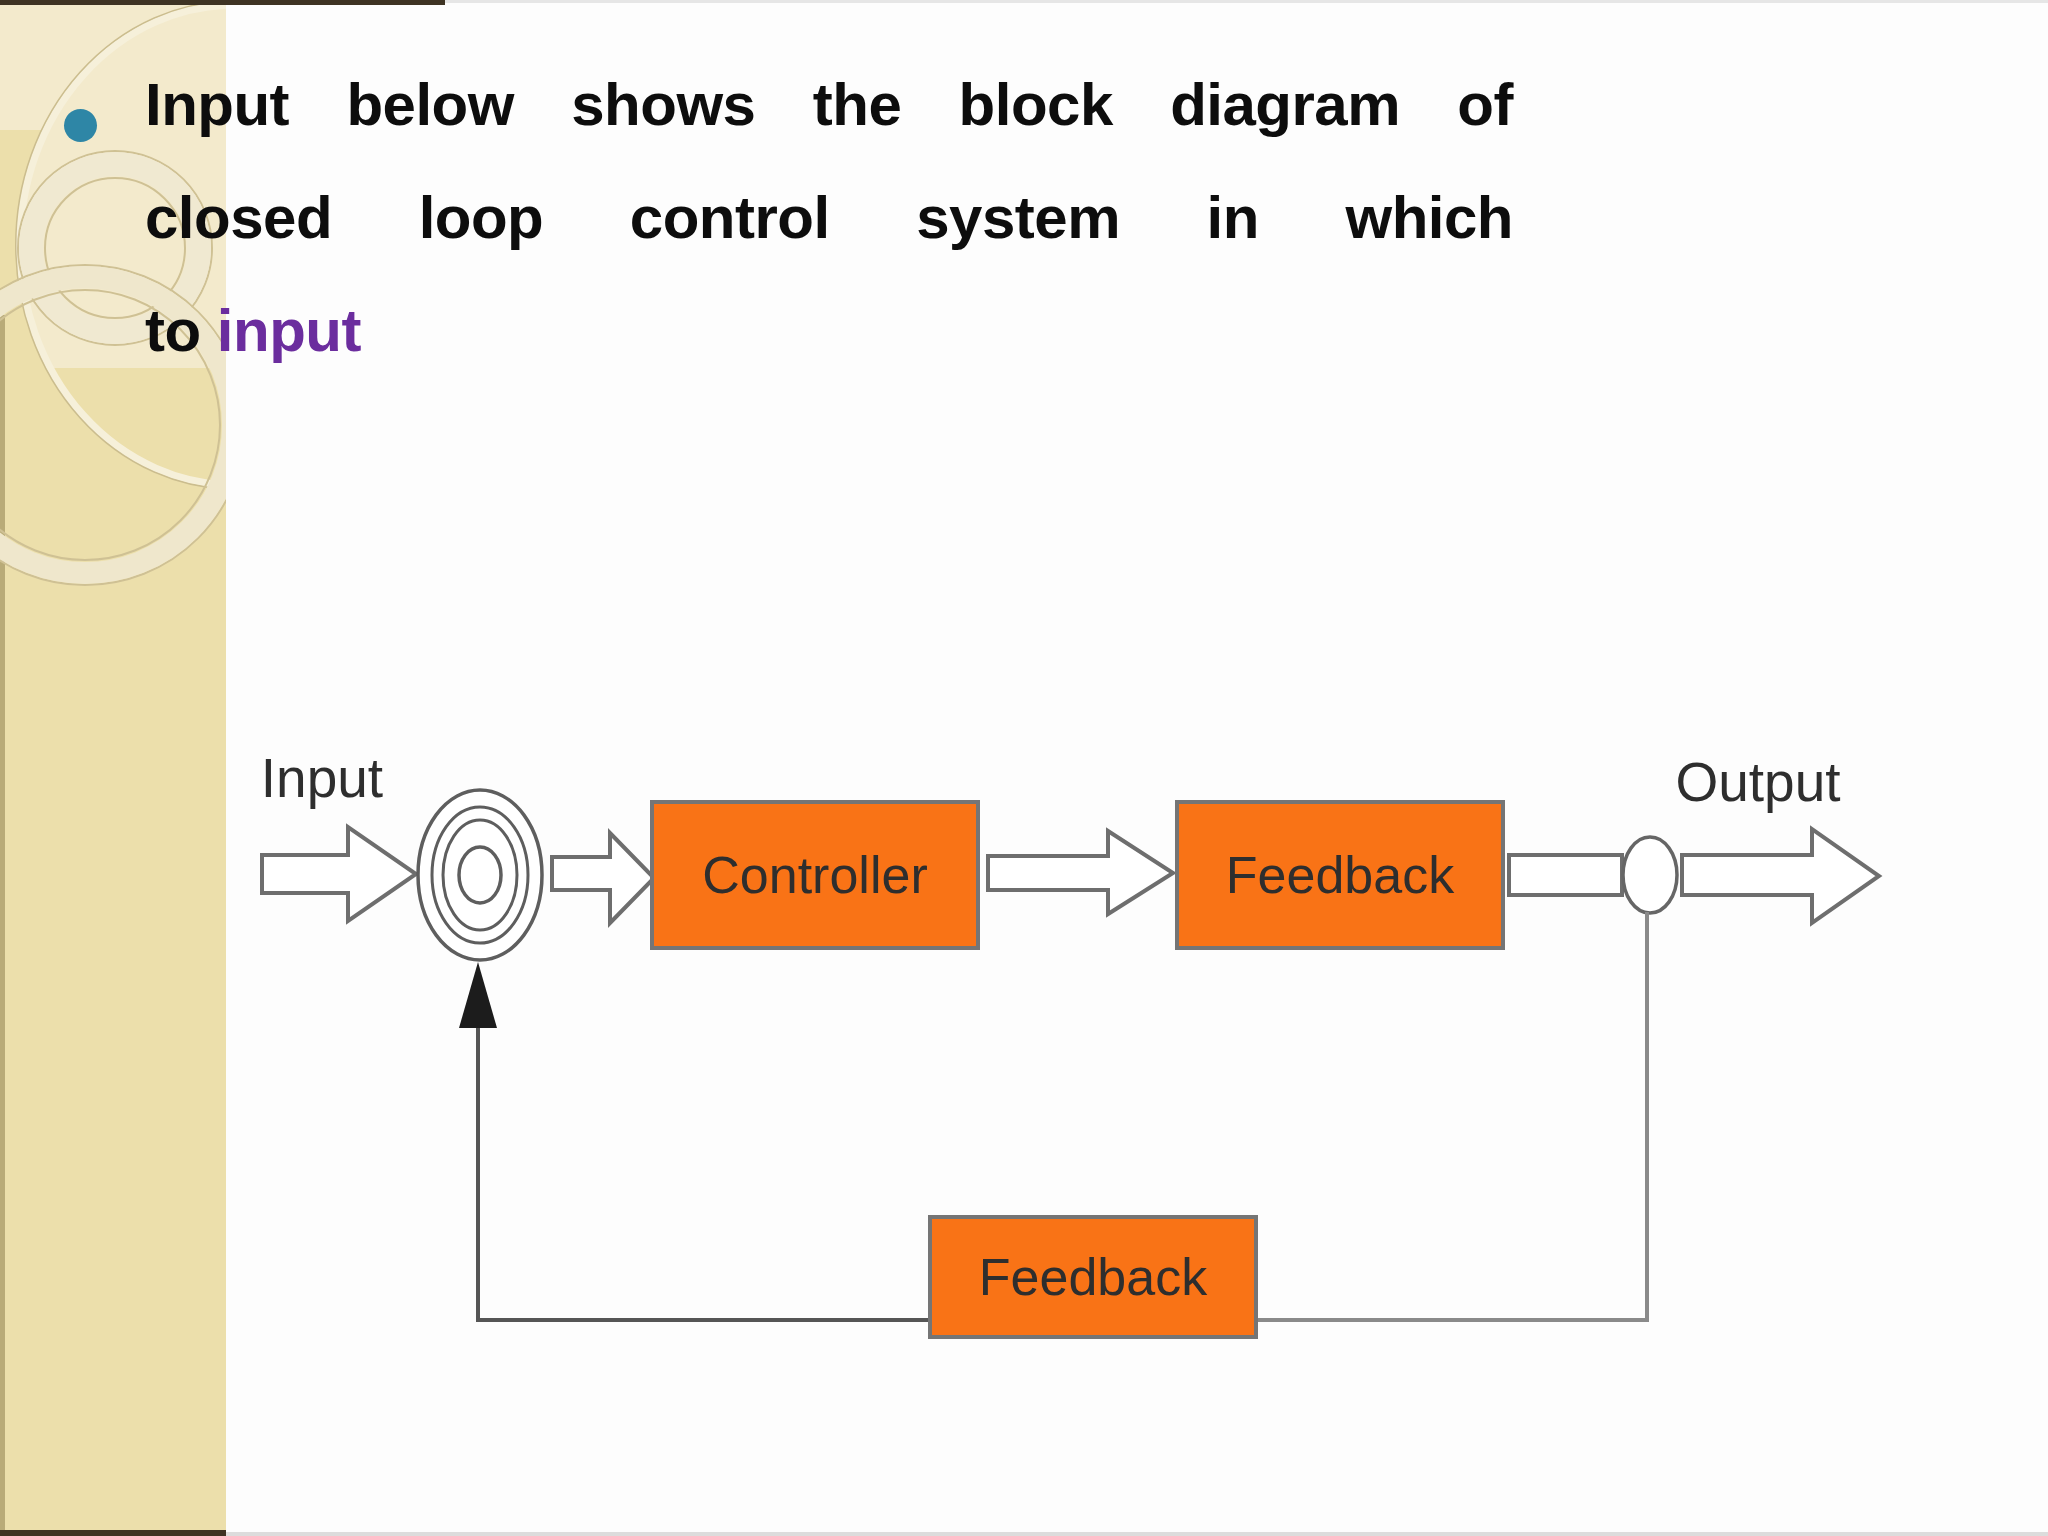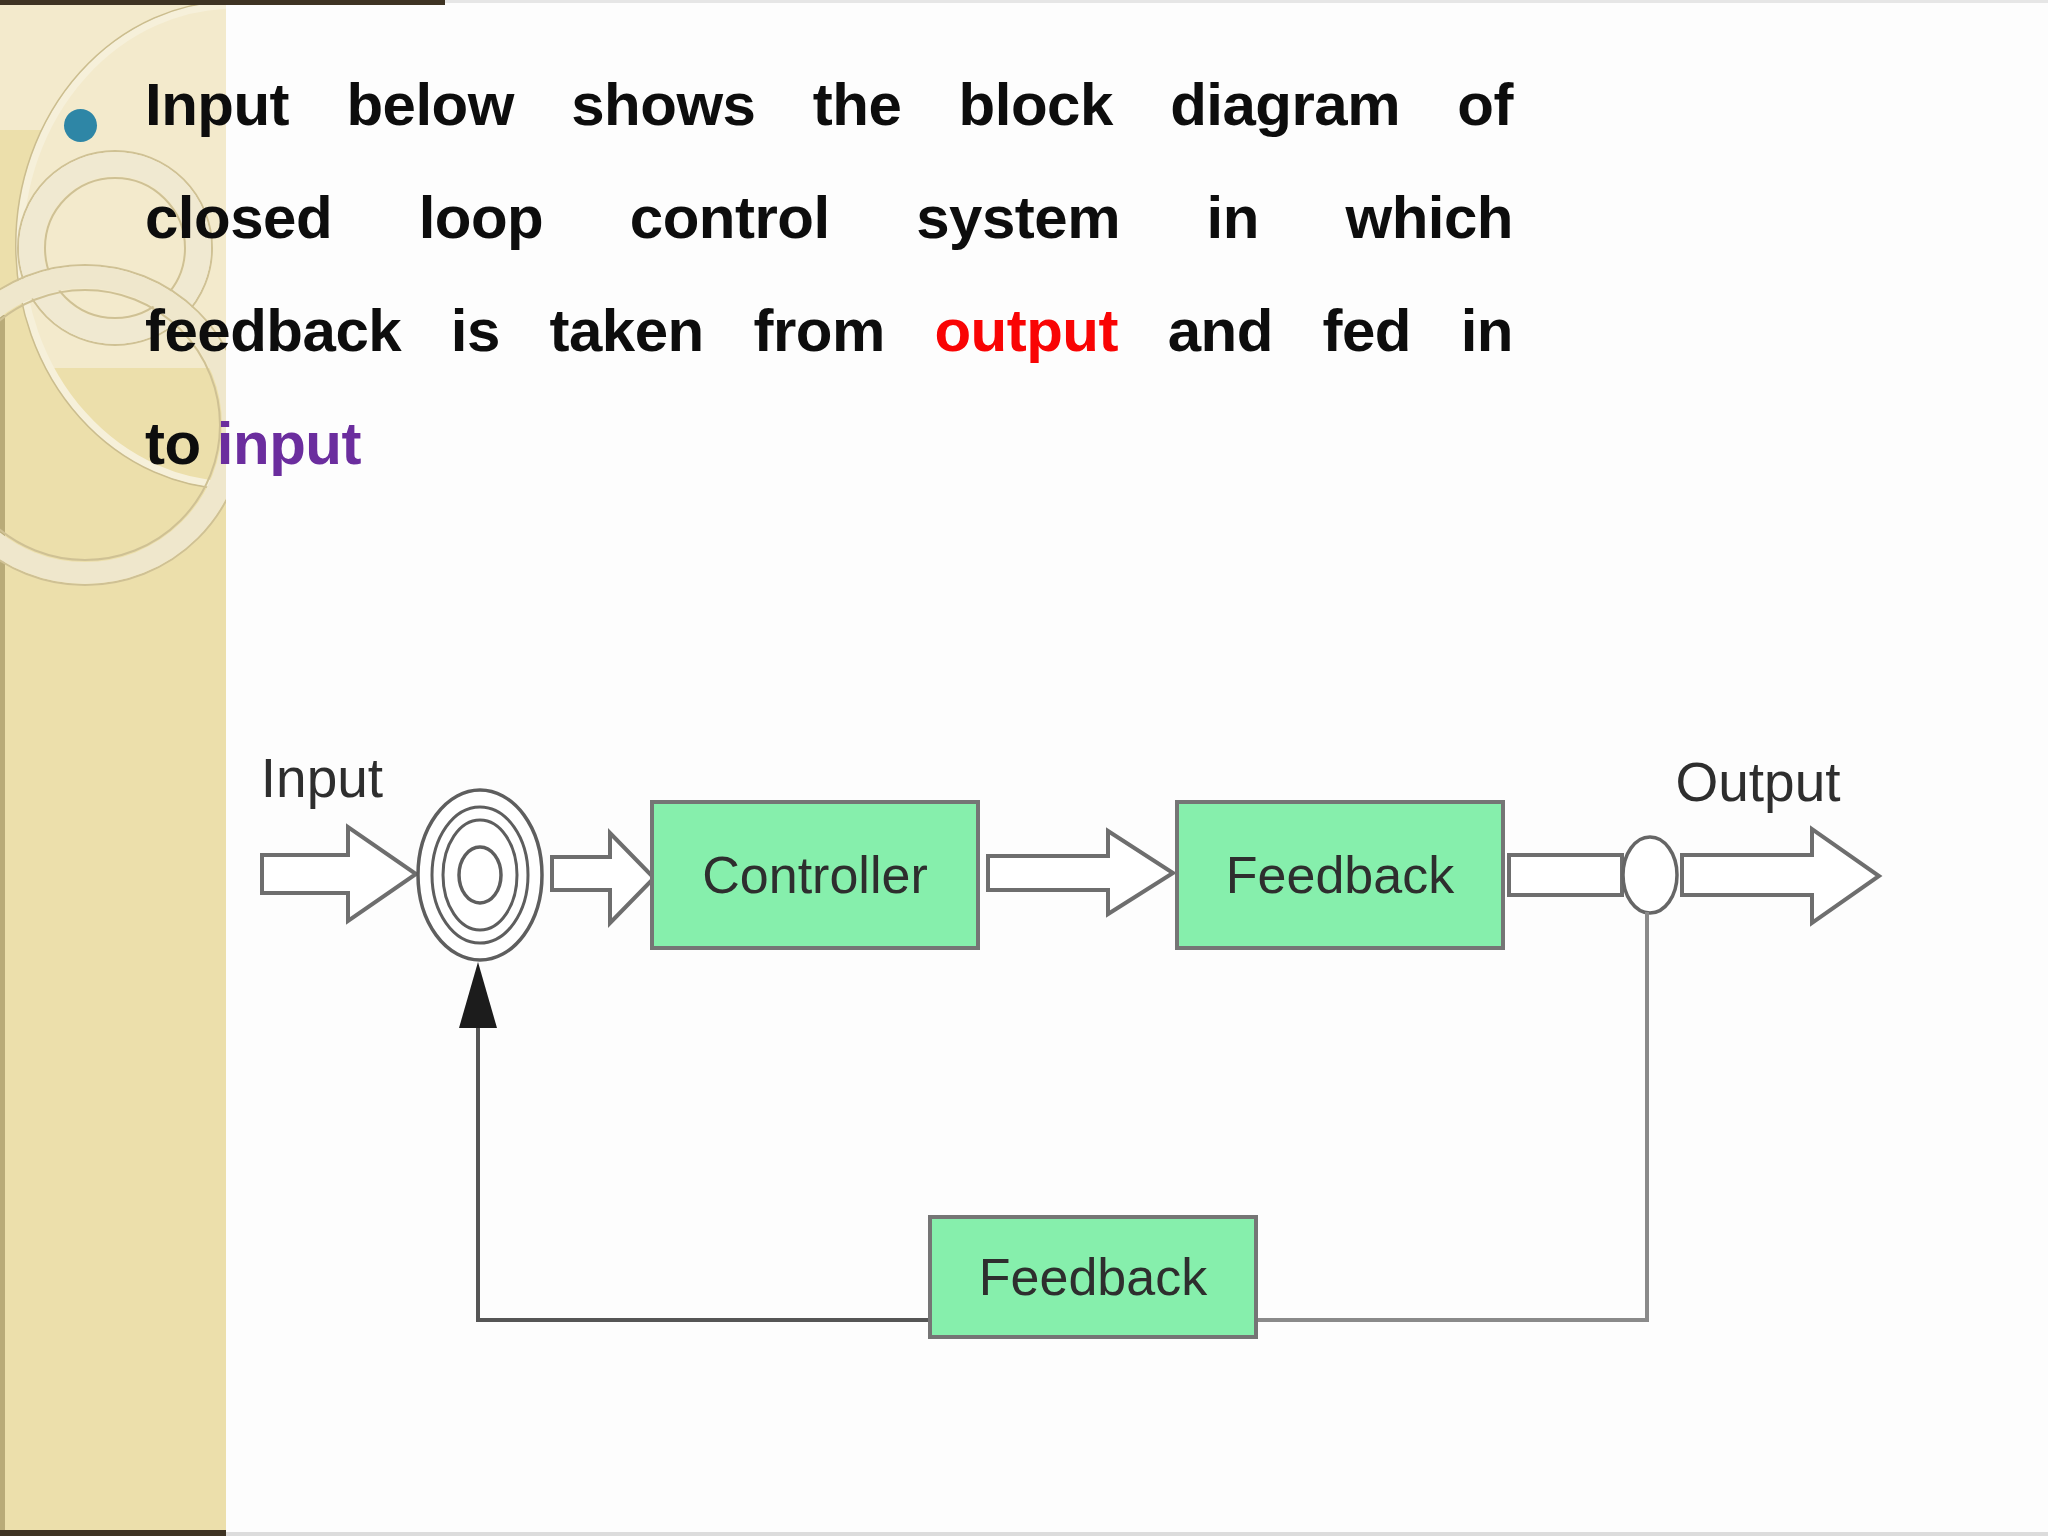--- a/index.html
+++ b/index.html
@@ -29,21 +29,21 @@
   }
   .line{
     height:113px;line-height:113px;white-space:nowrap;
     text-align:justify;text-align-last:justify;
   }
   .line.last{text-align-last:left;}
   
   .diagram-svg{position:absolute;left:0;top:0;z-index:2;pointer-events:none;}
   .dbox{
     position:absolute;box-sizing:border-box;border:4px solid #757575;
-    background:#86efac;display:flex;align-items:center;justify-content:center;
+    background:#f97316;display:flex;align-items:center;justify-content:center;
     font-size:52px;z-index:3;
   }
   .box-controller{left:650px;top:800px;width:330px;height:150px;}
   .box-process{left:1175px;top:800px;width:330px;height:150px;}
   .box-feedback{left:928px;top:1215px;width:330px;height:124px;}
   .flow-label{
     position:absolute;z-index:3;font-size:55px;text-align:center;
   }
   .label-input{left:247px;top:746px;width:150px;}
   .label-output{left:1658px;top:750px;width:200px;}
@@ -82,21 +82,20 @@
 
 <div class="bullet-dot" style="background-color: rgb(46, 134, 166);"></div>
 
 <div class="para">
   <div class="line">
     <span style="color: rgb(13, 13, 13);">Input below shows the block diagram of</span>
   </div>
   <div class="line">
     <span style="color: rgb(13, 13, 13);">closed loop control system in which</span>
   </div>
-  <div class="line"><span style="color: rgb(13, 13, 13);">feedback is taken from </span><span style="color: rgb(249, 4, 4);">output</span><span style="color: rgb(13, 13, 13);"> and fed in</span></div>
   <div class="line last"><span style="color: rgb(13, 13, 13);">to </span><span style="color: rgb(107, 45, 158);">input</span></div>
 </div>
 
 <svg class="diagram-svg" width="2048" height="1536" viewBox="0 0 2048 1536">
 
   <polygon points="262,855 348,855 348,827 416,874 348,921 348,893 262,893" fill="#FFFFFF" stroke="#6E6E6E" stroke-width="4"></polygon>
 
   <polygon points="552,857 610,857 610,833 654,878 610,923 610,890 552,890" fill="#FFFFFF" stroke="#6E6E6E" stroke-width="4"></polygon>
 
   <polygon points="988,856 1108,856 1108,831 1173,873 1108,914 1108,890 988,890" fill="#FFFFFF" stroke="#6E6E6E" stroke-width="4"></polygon>

